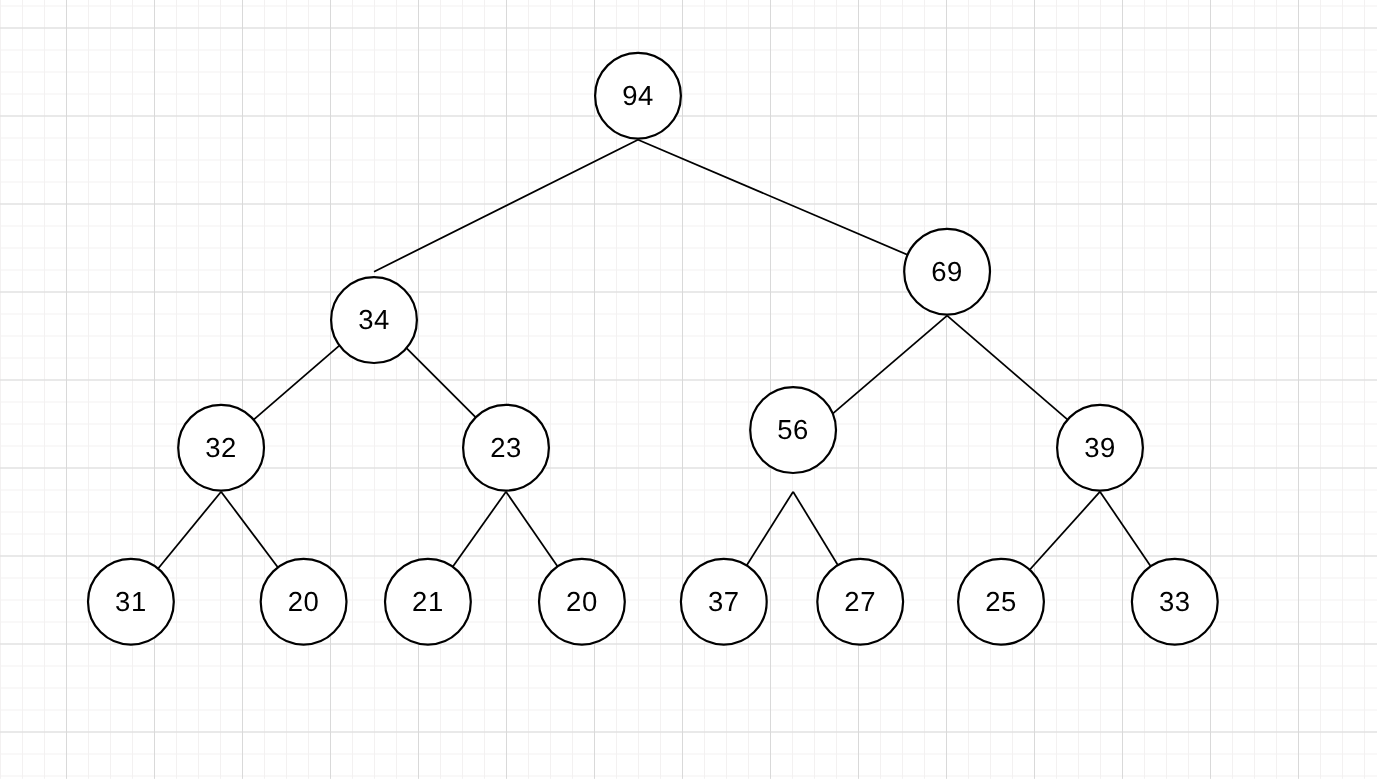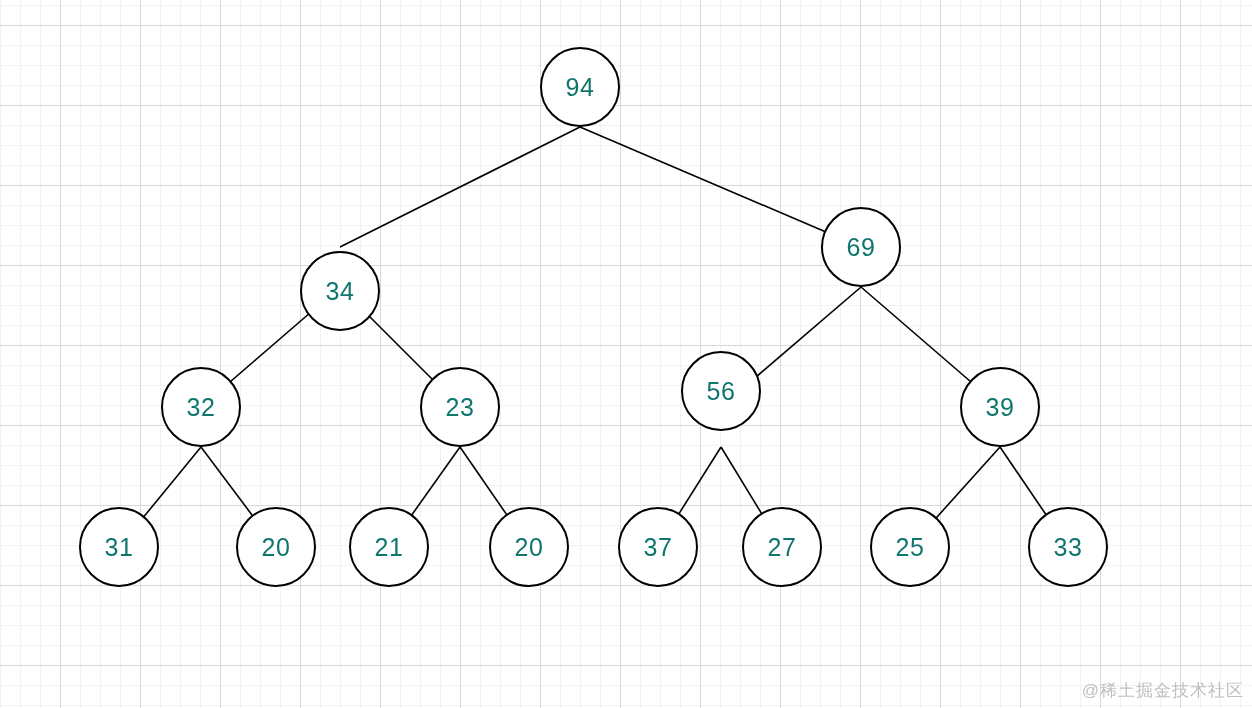--- a/index.html
+++ b/index.html
@@ -33,21 +33,21 @@
     height: 80px;
     box-sizing: border-box;
     border: 2px solid #000000;
     border-radius: 50%;
     background: #ffffff;
     display: flex;
     align-items: center;
     justify-content: center;
     z-index: 2;
     font-size: 25px;
-    color: #0f766e;
+    color: #000000;
     letter-spacing: 0.5px;
   }
   .watermark {
     position: absolute;
     right: 8px;
     bottom: 6px;
     z-index: 3;
     font-size: 17px;
     color: #bfbfbf;
     letter-spacing: 1px;
@@ -113,14 +113,13 @@
       <div class="node" style="left: 742px; top: 507px; border-color: rgb(0, 0, 0); background: rgb(255, 255, 255);">
         <span>27</span>
       </div>
       <div class="node" style="left: 870px; top: 507px; border-color: rgb(0, 0, 0); background: rgb(255, 255, 255);">
         <span>25</span>
       </div>
       <div class="node" style="left: 1028px; top: 507px; border-color: rgb(0, 0, 0); background: rgb(255, 255, 255);">
         <span>33</span>
       </div>
     </div>
-  <div class="watermark">@稀土掘金技术社区</div>
 </div>
 
 </body></html>

